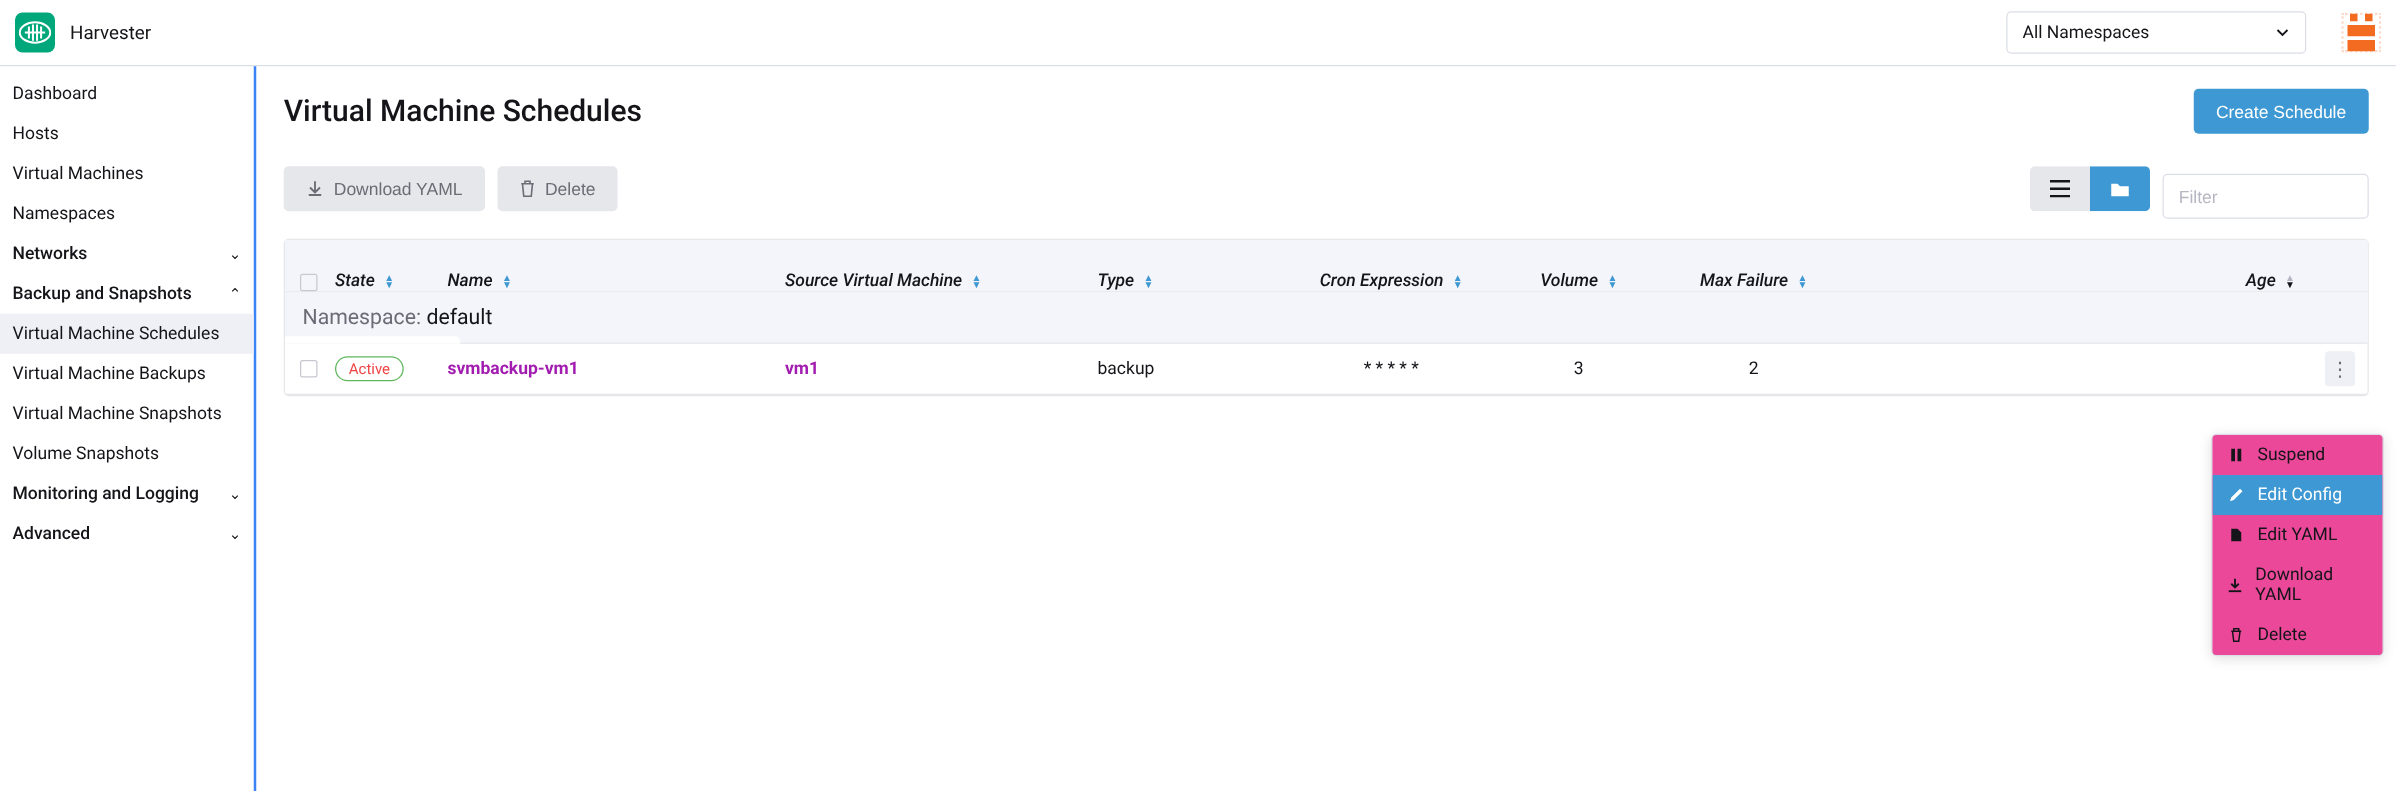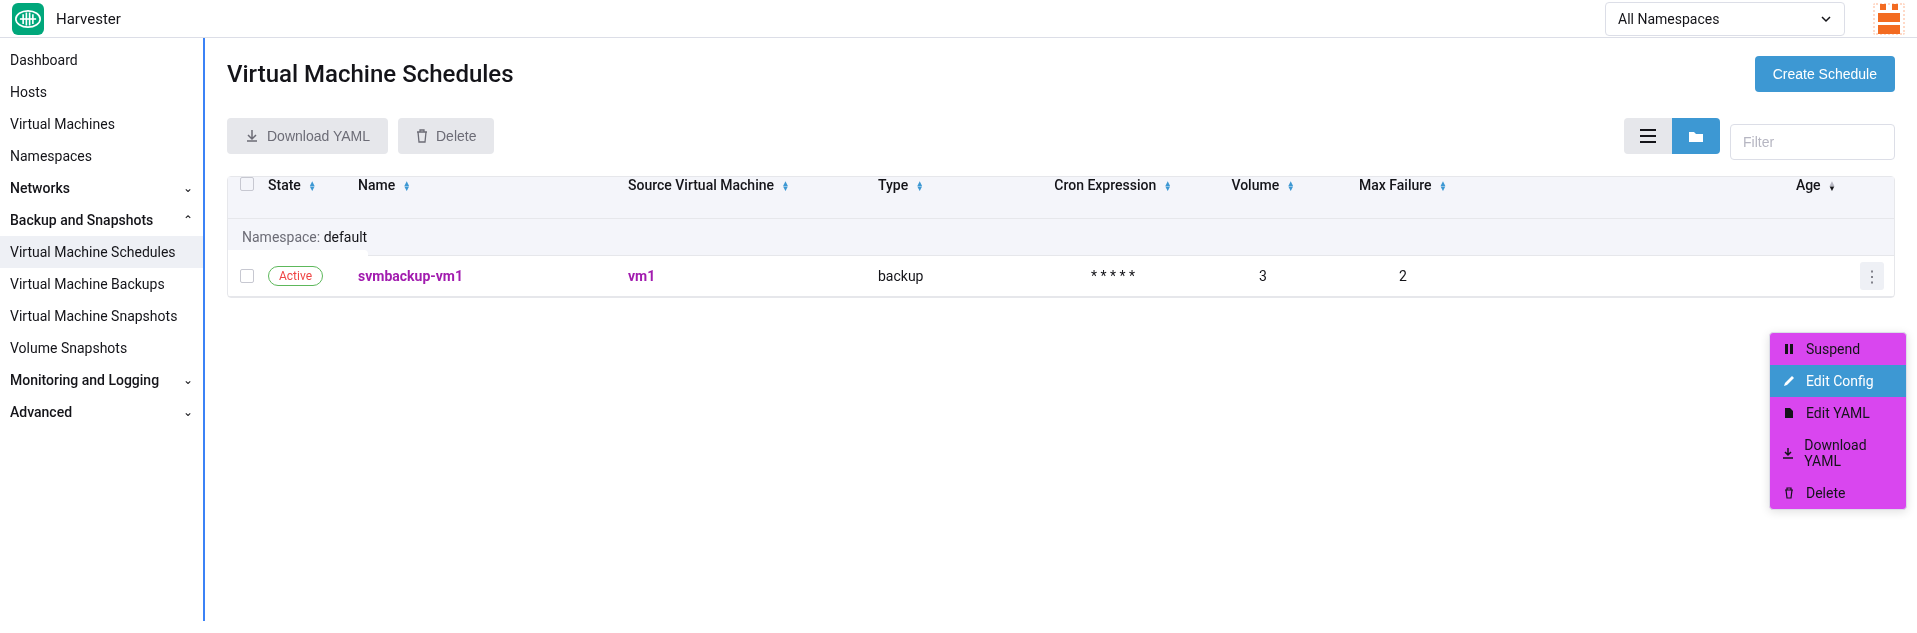--- a/index.html
+++ b/index.html
@@ -10,21 +10,21 @@
     background: #fff;
     width: 1917px;
     height: 633px;
     overflow: hidden;
   }
 
   
   .top-header {
     display: flex;
     align-items: center;
-    height: 38px;
+    height: 53px;
     border-bottom: 1px solid #dcdee7;
     padding: 0 12px;
     gap: 12px;
   }
   .logo-box {
     width: 32px; height: 32px;
     background: #00a77b;
     border-radius: 6px;
     display: flex; align-items: center; justify-content: center;
   }
@@ -143,28 +143,29 @@
 
   
   .table-wrap {
     margin-top: 16px;
     border: 1px solid #e6e7eb;
     border-radius: 4px;
     overflow: visible;
   }
   .thead {
     display: flex;
-    align-items: flex-start;
+    align-items: flex-end;
     background: #f4f5fa;
     border-bottom: 1px solid #e6e7eb;
     height: 42px;
     padding: 0 12px;
     font-size: 14px;
     color: #141419;
     font-weight: 500;
+    font-style: italic;
   }
   .col-checkbox { width: 28px; display:flex; align-items:center; }
   .col-state { width: 90px; }
   .col-name { width: 270px; }
   .col-source { width: 250px; }
   .col-type { width: 150px; }
   .col-cron { width: 170px; text-align:center; }
   .col-retain { width: 130px; text-align:center; }
   .col-maxfail { width: 150px; text-align:center; }
   .col-age { flex: 1; text-align:right; padding-right: 46px; }
@@ -175,21 +176,21 @@
   .age-sort {
     display:inline-flex; flex-direction:column; line-height:5px;
     font-size:8px; margin-left:4px; vertical-align: middle;
   }
   .age-sort .up { color:#b6b6c2; }
   .age-sort .down { color:#141419; }
 
   .group-row {
     background: #f4f5fa;
     padding: 10px 14px;
-    font-size: 14px;
+    font-size: 17px;
     color: #6c6c76;
     border-bottom: 1px solid #e6e7eb;
     position: relative;
   }
   .group-row .ns-label { color:#6c6c76; }
   .group-row .ns-val { color:#141419; }
   .group-tab-notch {
     position: absolute;
     left: 0; bottom: -1px;
     width: 140px; height: 6px;
@@ -230,21 +231,21 @@
     border-radius:2px;
     display:inline-block;
   }
 
   
   .action-menu {
     position: absolute;
     right: 10px;
     top: 294px;
     width: 138px;
-    background:#d946ef;
+    background:#ec4899;
     border:1px solid #dcdee7;
     border-radius:4px;
     box-shadow: 0 2px 10px rgba(0,0,0,.12);
     z-index: 20;
     overflow:hidden;
   }
   .action-menu .mi {
     display:flex; align-items:center; gap:10px;
     padding: 8px 12px;
     font-size:14px;

